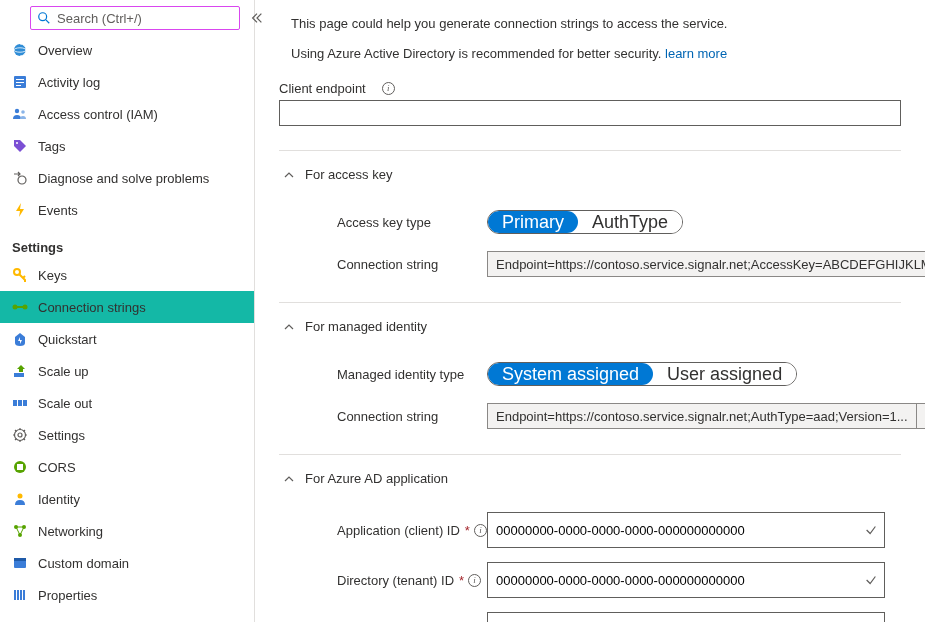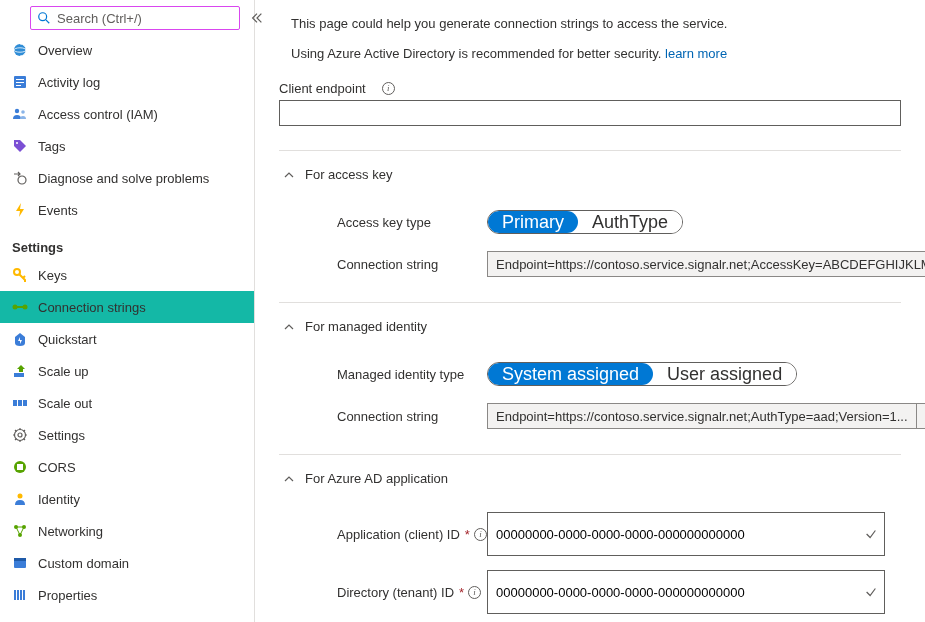--- a/index.html
+++ b/index.html
@@ -42,21 +42,21 @@
   .row-control { flex: 1; max-width: 444px; display: flex; align-items: center; gap: 6px; }
   
   .pill { display: inline-flex; border: 1px solid #605e5c; border-radius: 14px; overflow: hidden; height: 24px; }
   .pill button { border: none; background: #fff; padding: 0 14px; font-size: 18px; cursor: pointer; color: #323130; }
   .pill button.active { background: #0078d4; color: #fff; border-radius: 12px; }
   
   .readonly-box { flex: 1; display: flex; align-items: center; border: 1px solid #8a8886; background: #f3f2f1; height: 26px; }
   .readonly-box .val { flex: 1; padding: 0 8px; white-space: nowrap; overflow: hidden; text-overflow: ellipsis; color: #323130; }
   .readonly-box .copy { width: 30px; height: 100%; display: flex; align-items: center; justify-content: center; border-left: 1px solid #8a8886; cursor: pointer; background:none; border-top:none; border-right:none; border-bottom:none; }
   
-  .input-valid { flex: 1; display: flex; align-items: center; border: 1px solid #605e5c; height: 44px; background:#fff; }
+  .input-valid { flex: 1; display: flex; align-items: center; border: 1px solid #605e5c; height: 36px; background:#fff; }
   .input-valid input { flex: 1; border: none; outline: none; padding: 0 8px; font-size: 13px; background:transparent; }
   .input-valid .check { width: 26px; display: flex; align-items: center; justify-content: center; color: #107c10; }
   
   svg { display:block; }
 </style>
 </head>
 <body>
 
 <div class="app">
 

